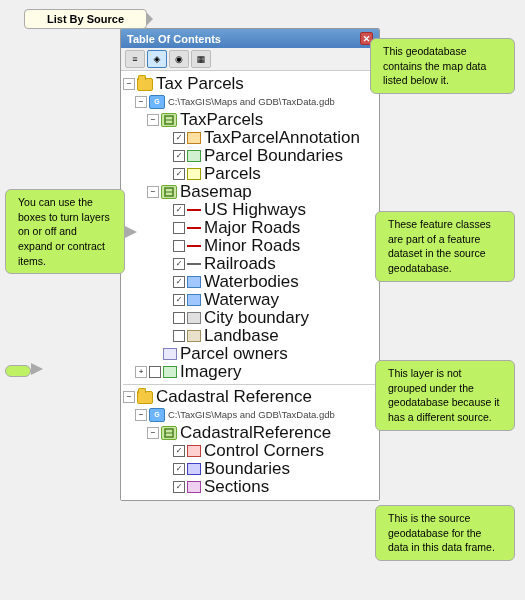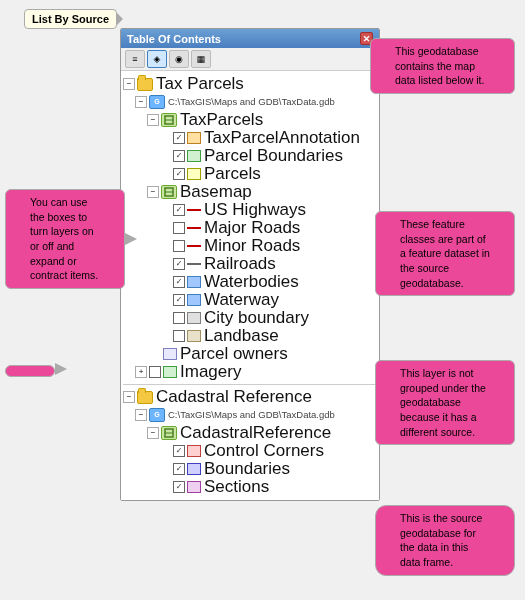--- a/index.html
+++ b/index.html
@@ -9,44 +9,44 @@
       background: #f0f0f0;
       font-family: Arial, sans-serif;
       font-size: 11px;
       position: relative;
       overflow: hidden;
     }
 
     
     .callout {
       position: absolute;
-      background: #ec4899;
+      background: #bef264;
       border: 1.5px solid #aaa;
       border-radius: 6px;
-      padding: 5px 24px;
+      padding: 5px 12px;
       font-size: 10.5px;
       line-height: 1.4;
       max-width: 130px;
       z-index: 10;
     }
     .callout::after {
       content: '';
       position: absolute;
       border: 7px solid transparent;
     }
 
     
     .list-by-source-label {
       position: absolute;
       top: 9px;
       left: 24px;
       background: #fffde7;
       border: 1.5px solid #aaa;
       border-radius: 4px;
-      padding: 3px 7px;
+      padding: 3px 22px;
       font-size: 11px;
       font-weight: bold;
       z-index: 20;
     }
     .list-by-source-label::after {
       content: '';
       position: absolute;
       border: 6px solid transparent;
       border-left-color: #aaa;
       right: -13px;
@@ -321,21 +321,21 @@
 </div>
 
 <div class="callout" style="top: 365px; left: 5px; max-width: 120px;">
   <div style="position:absolute; right:-13px; top:30%; transform:translateY(-50%); width:0; height:0; border-top:6px solid transparent; border-bottom:6px solid transparent; border-left:12px solid #aaa;"></div>
 </div>
 
 <div class="callout" style="top: 360px; right: 10px; max-width: 140px;">
   <span>This layer is not grouped under the geodatabase because it has a different source.</span>
 </div>
 
-<div class="callout" style="top: 505px; right: 10px; max-width: 140px; border-radius: 11px;">
+<div class="callout" style="top: 505px; right: 10px; max-width: 140px;">
   <span>This is the source geodatabase for the data in this data frame.</span>
 </div>
 
 <div class="toc-window">
 
   <div class="toc-titlebar">
     <span>Table Of Contents</span>
     <div class="toc-titlebar-close">✕</div>
   </div>
 

